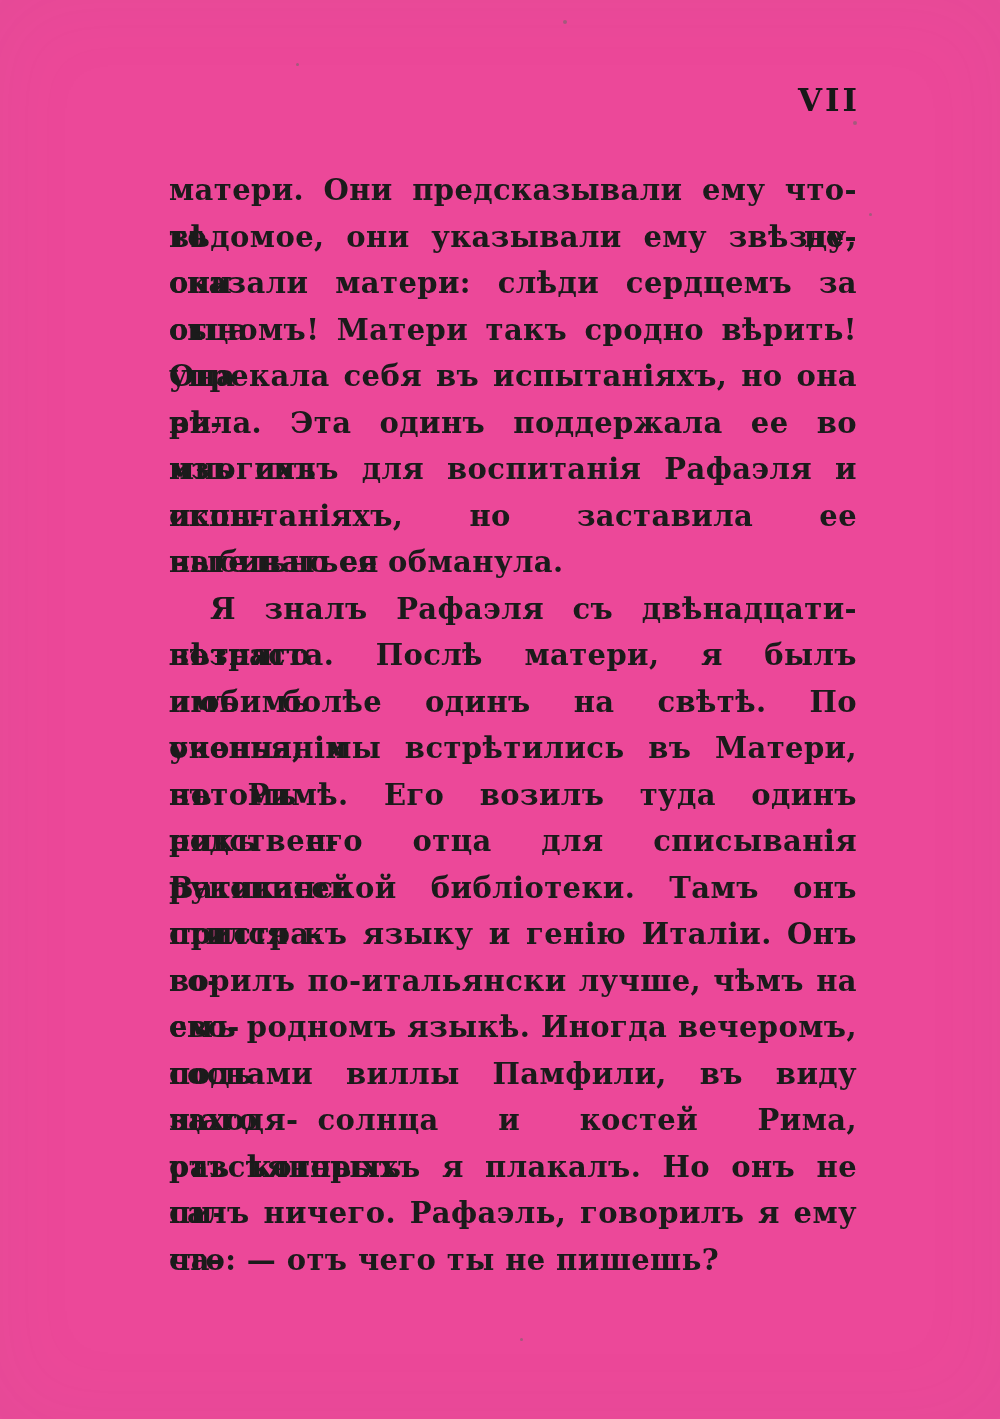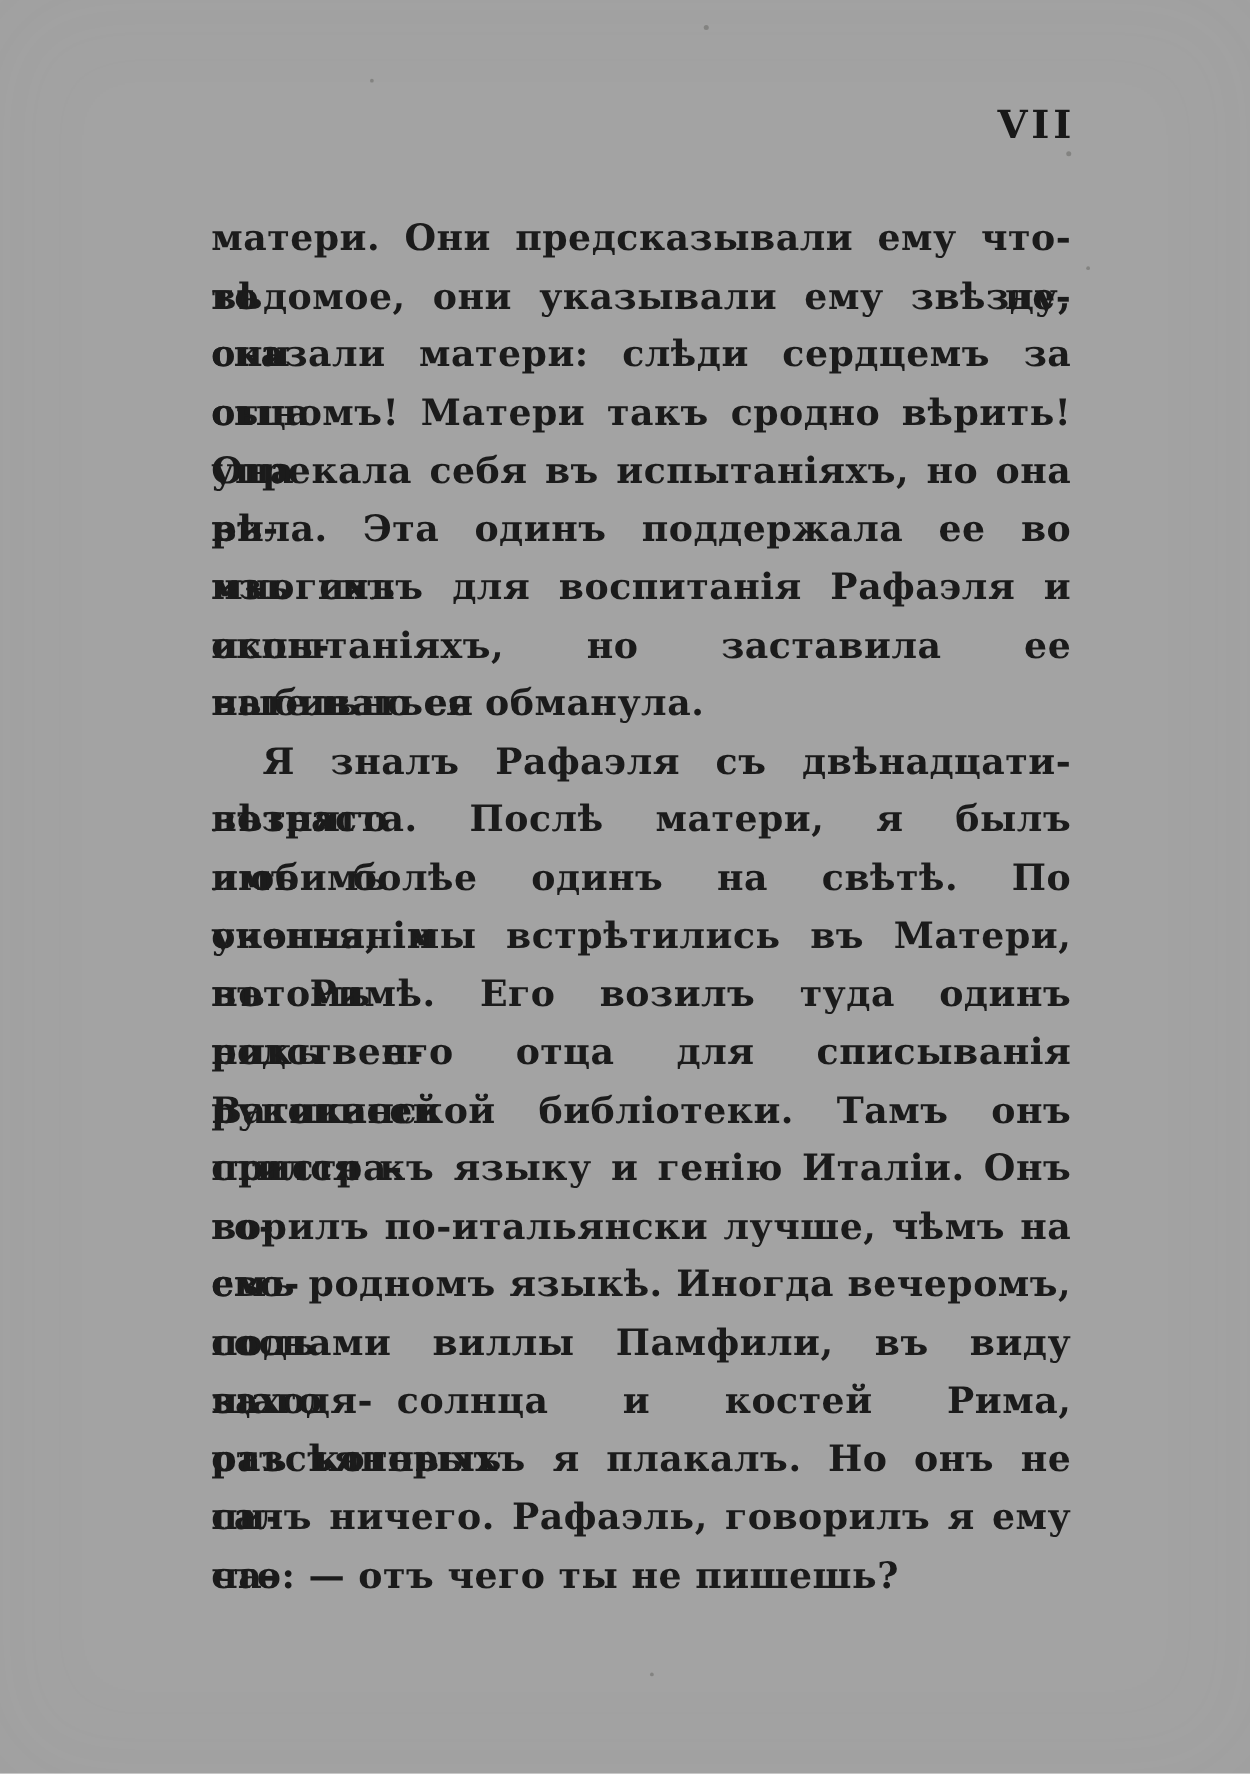--- a/index.html
+++ b/index.html
@@ -4,21 +4,21 @@
 <style>
   html, body {
     margin: 0;
     padding: 0;
     background: #ffffff;
   }
   .scan-page {
     position: relative;
     width: 1000px;
     height: 1419px;
-    background: #a3a3a3;
+    background: #ec4899;
     overflow: hidden;
     font-family: "DejaVu Serif", serif;
     color: #1b1b1b;
     box-shadow: inset 0 0 90px rgba(120,120,115,0.06);
   }
   .page-number {
     position: absolute;
     top: 82px;
     left: 798px;
     width: 70px;

